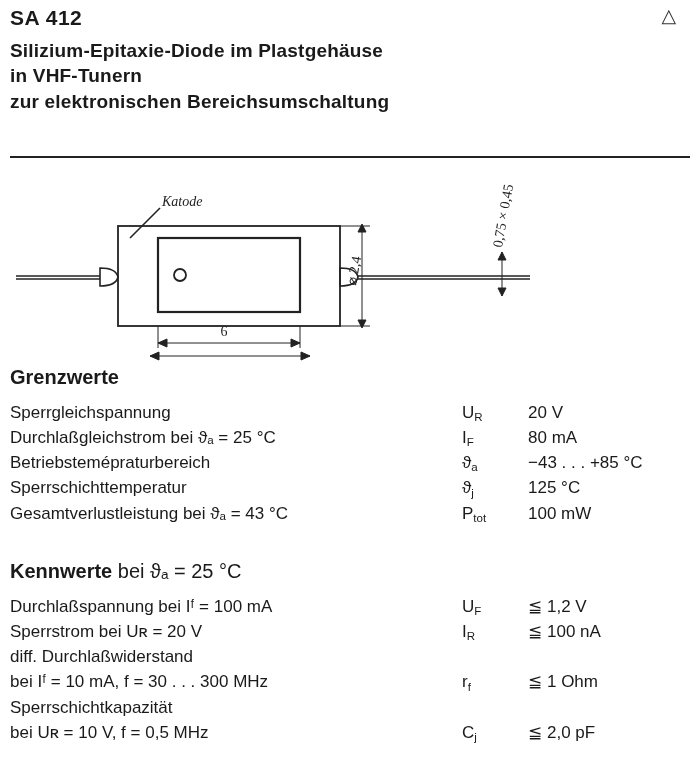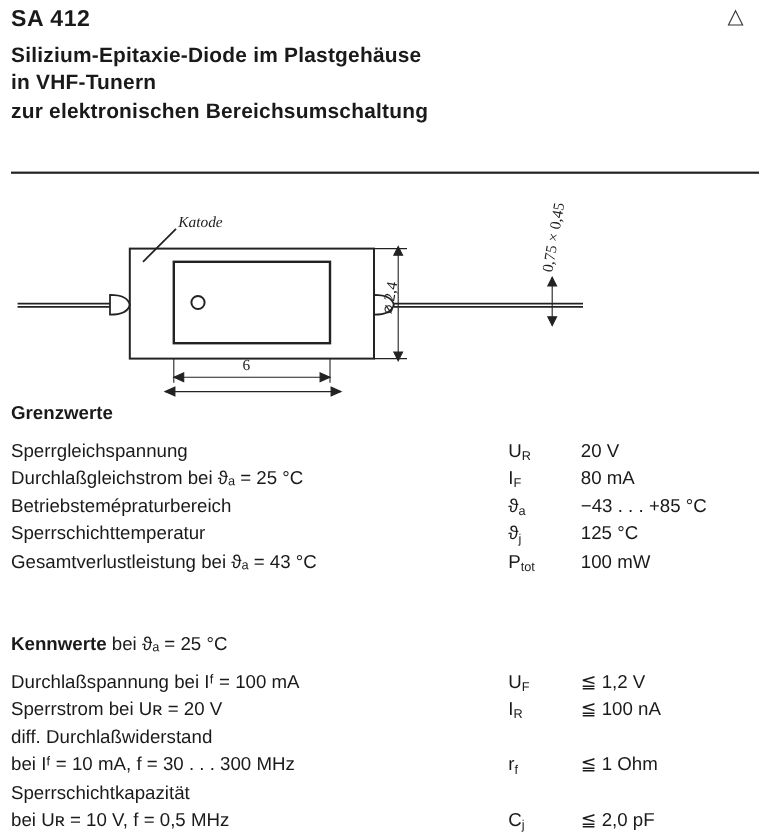--- a/index.html
+++ b/index.html
@@ -73,24 +73,24 @@
   }
   .drawing svg { display: block; }
 
   
   .section {
     position: absolute;
     left: 10px;
     width: 680px;
   }
   .sec-grenz { top: 366px; }
-  .sec-kenn  { top: 576px; }
+  .sec-kenn  { top: 560px; }
 
   .sec-head {
-    font-size: 17px;
+    font-size: 20px;
     font-weight: bold;
     margin-bottom: 12px;
   }
   .sec-head .norm {
     font-weight: normal;
   }
   .spec-table {
     border-collapse: collapse;
     font-size: 17px;
     line-height: 1.42;

